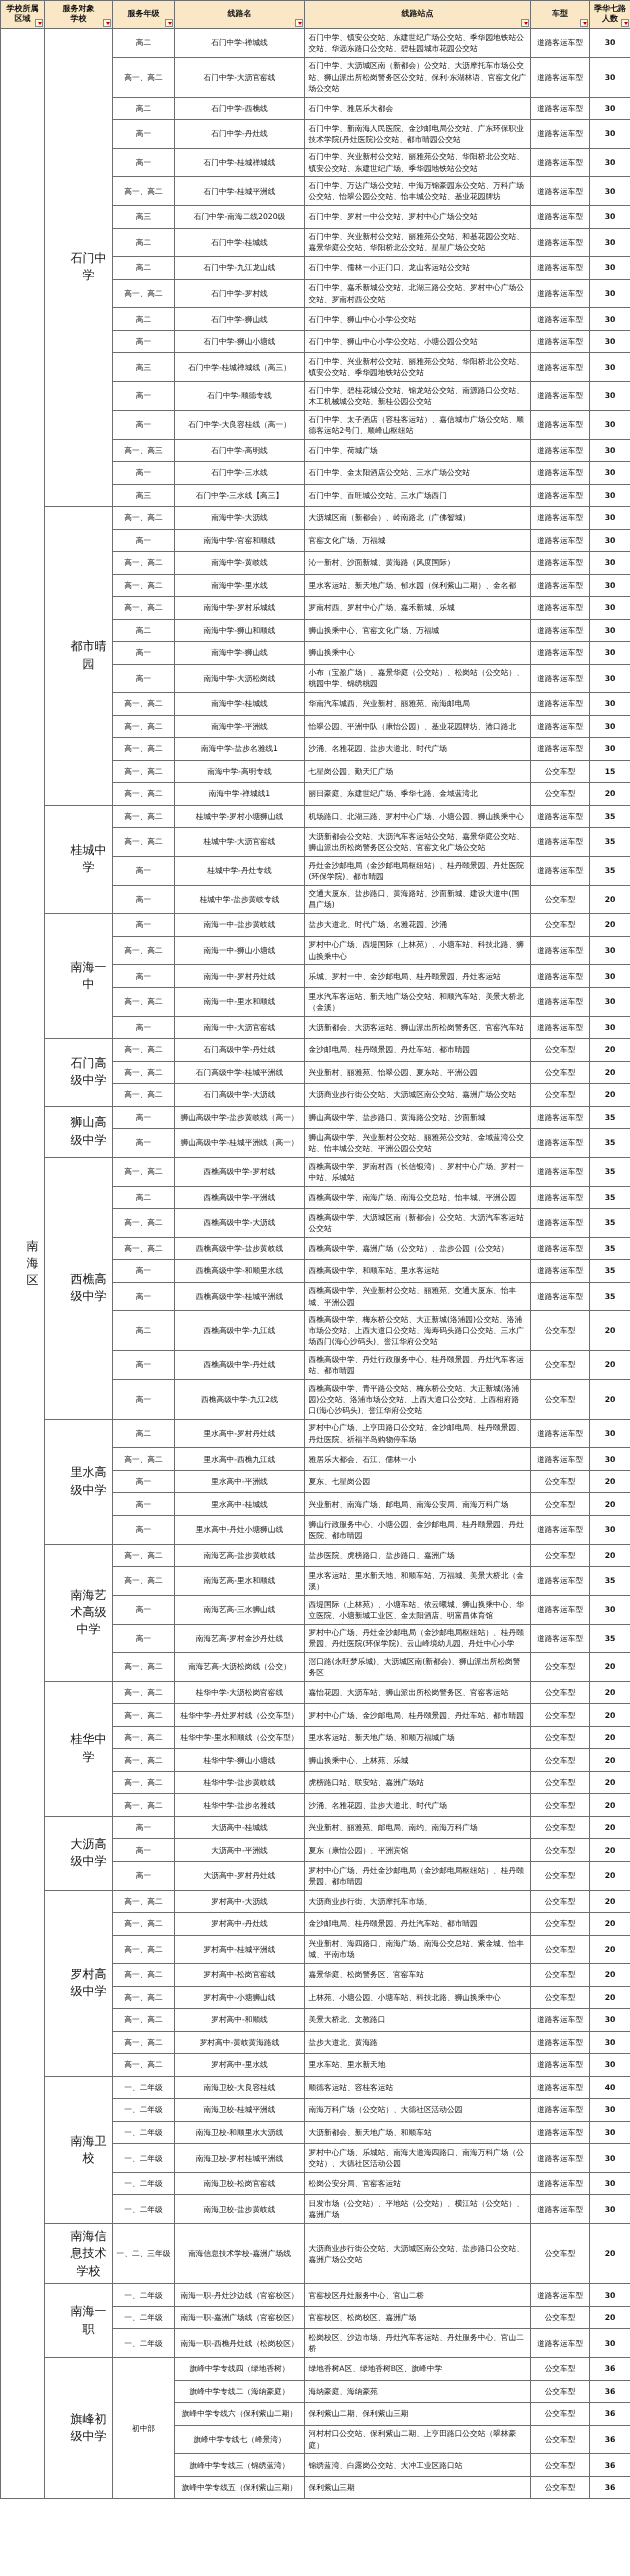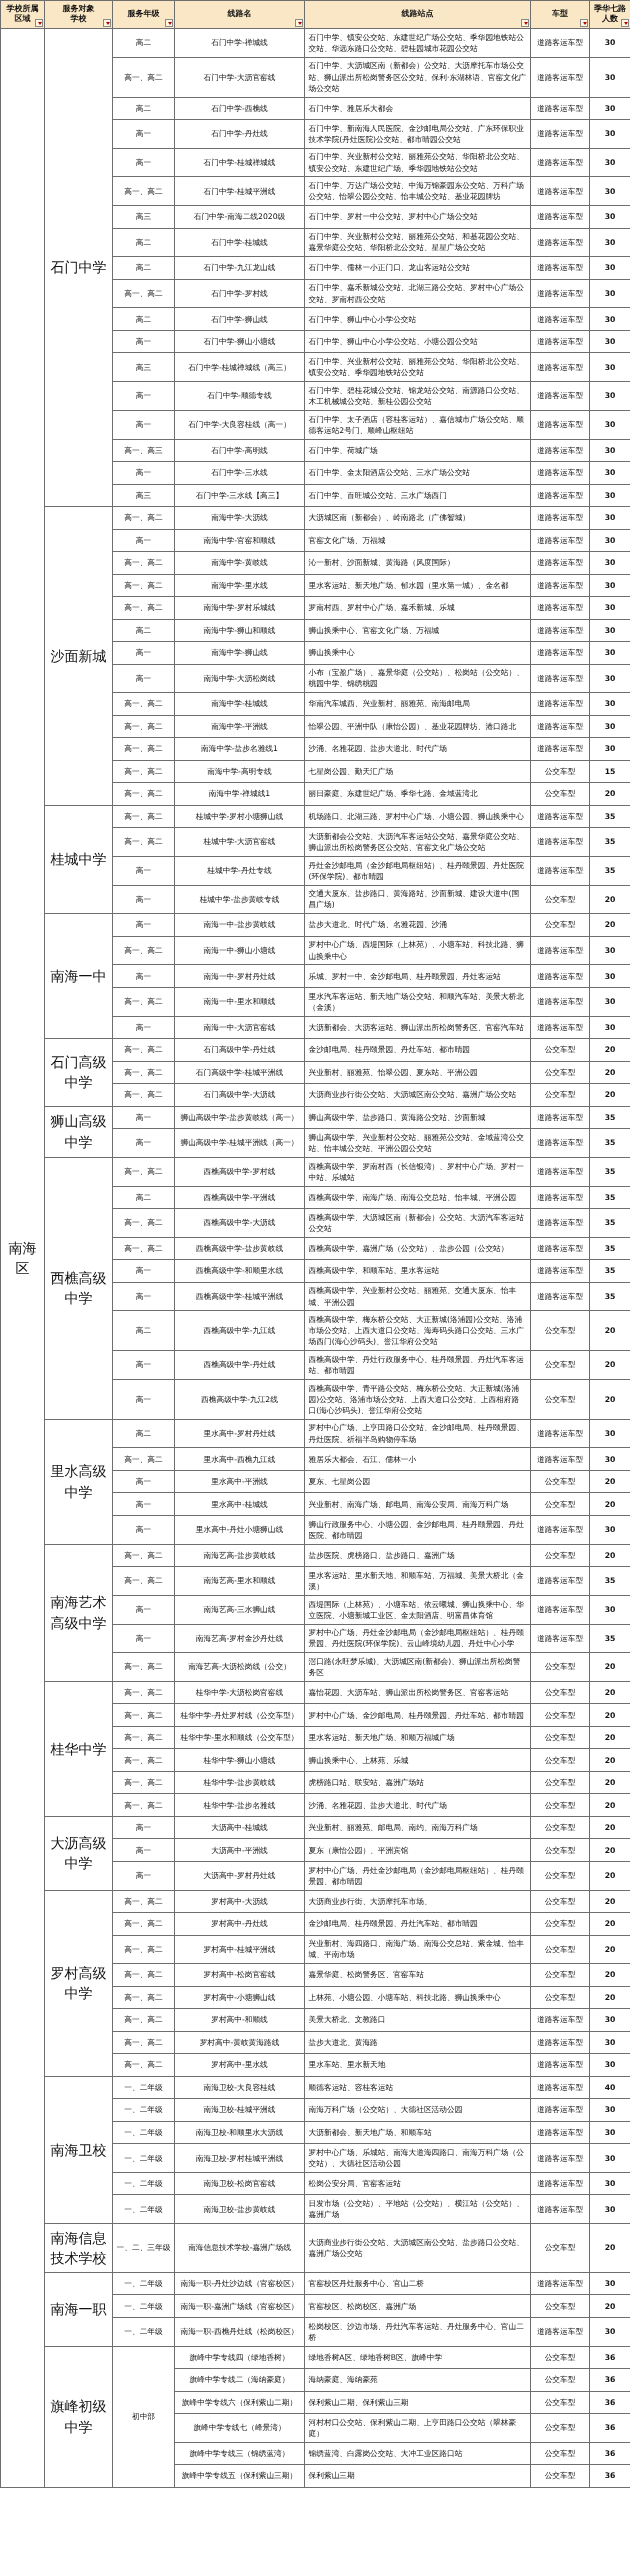--- a/index.html
+++ b/index.html
@@ -25,21 +25,21 @@
     border:0.9px solid #8a8a8a;box-sizing:border-box;
   }
   .filter-btn::after{
     content:"";position:absolute;left:1.4px;top:2.3px;
     border-left:2.3px solid transparent;border-right:2.3px solid transparent;
     border-top:3.6px solid var(--filter-red);
   }
   td{font-size:7.7px;line-height:1.45;vertical-align:middle;height:22.5px;}
   td.c{text-align:center;padding:3.6px 1.8px;}
   td.stops{text-align:left;padding:2.7px 3.6px;}
-  td.region,td.school{font-size:14px;}
+  td.region,td.school{font-size:12px;padding-left:22px;}
   td.min{font-weight:bold;}
 </style>
 </head>
 <body>
 
 <table>
   <colgroup>
     <col style="width:44px">
       <col style="width:68px">
       <col style="width:62px">
@@ -206,21 +206,21 @@
         <td class="c min">30</td>
       </tr>
       <tr>
         <td class="c grade">高三</td>
         <td class="c route">石门中学-三水线【高三】</td>
         <td class="stops">石门中学、百旺城公交站、三水广场西门</td>
         <td class="c vehicle">道路客运车型</td>
         <td class="c min">30</td>
       </tr>
       <tr>
-        <td class="c school" rowspan="13">沙面新城</td>
+        <td class="c school" rowspan="13">都市晴园</td>
         <td class="c grade">高一、高二</td>
         <td class="c route">南海中学-大沥线</td>
         <td class="stops">大沥城区南（新都会）、岭南路北（广佛智城）</td>
         <td class="c vehicle">道路客运车型</td>
         <td class="c min">30</td>
       </tr>
       <tr>
         <td class="c grade">高一</td>
         <td class="c route">南海中学-官窑和顺线</td>
         <td class="stops">官窑文化广场、万福城</td>
@@ -230,21 +230,21 @@
       <tr>
         <td class="c grade">高一、高二</td>
         <td class="c route">南海中学-黄岐线</td>
         <td class="stops">沁一新村、沙面新城、黄海路（风度国际）</td>
         <td class="c vehicle">道路客运车型</td>
         <td class="c min">30</td>
       </tr>
       <tr>
         <td class="c grade">高一、高二</td>
         <td class="c route">南海中学-里水线</td>
-        <td class="stops">里水客运站、新天地广场、郁水园（里水第一城）、金名都</td>
+        <td class="stops">里水客运站、新天地广场、郁水园（保利紫山二期）、金名都</td>
         <td class="c vehicle">道路客运车型</td>
         <td class="c min">30</td>
       </tr>
       <tr>
         <td class="c grade">高一、高二</td>
         <td class="c route">南海中学-罗村乐城线</td>
         <td class="stops">罗南村西、罗村中心广场、嘉禾新城、乐城</td>
         <td class="c vehicle">道路客运车型</td>
         <td class="c min">30</td>
       </tr>

